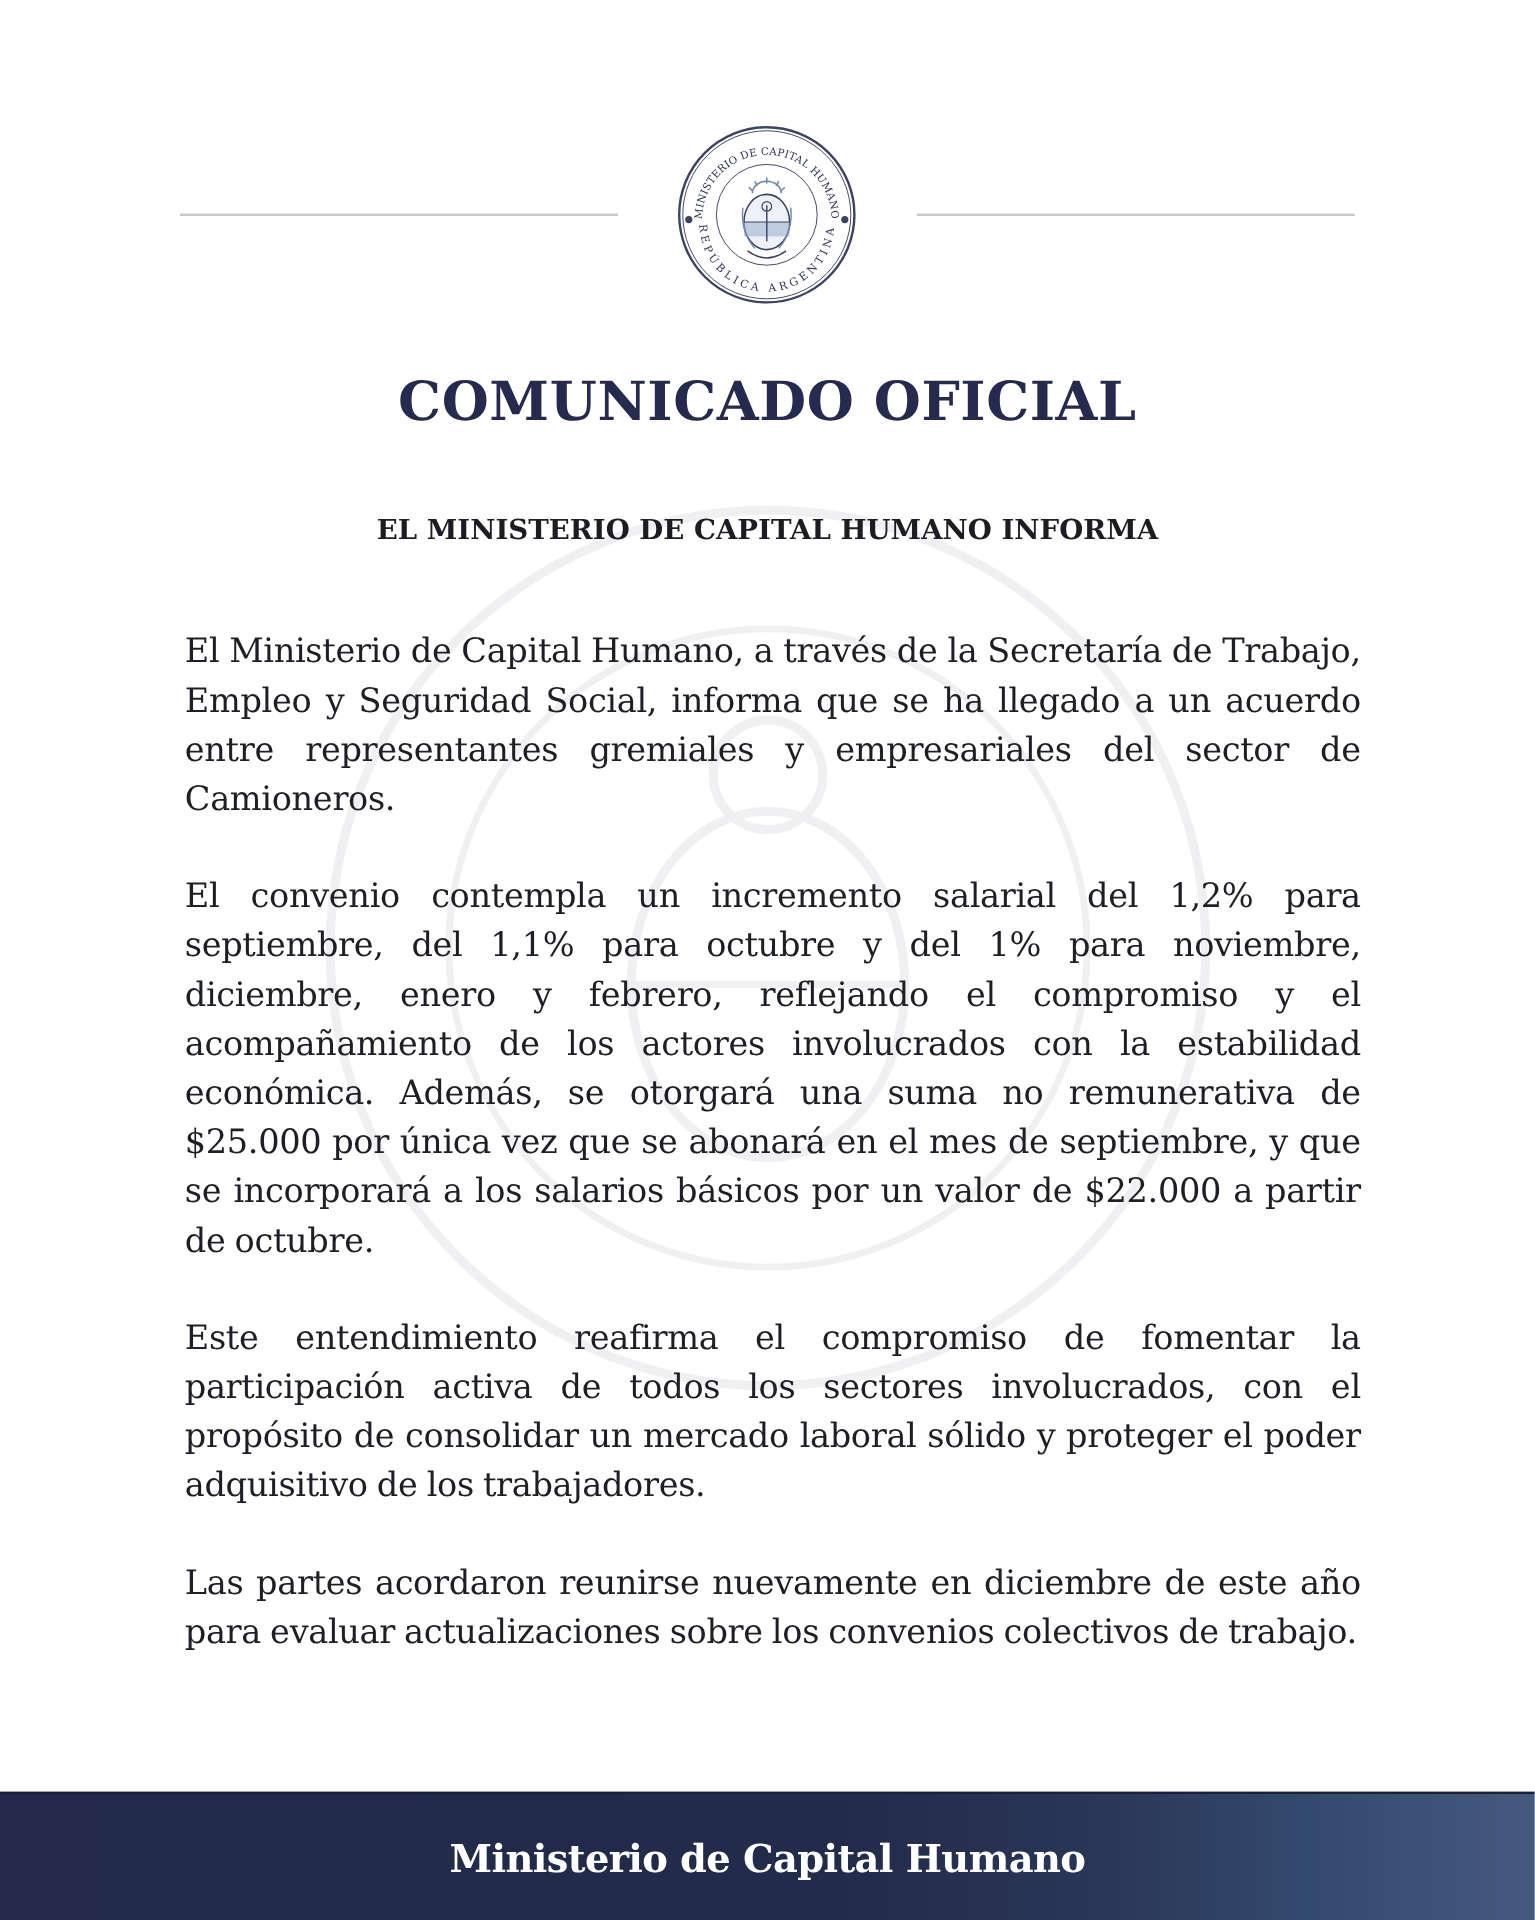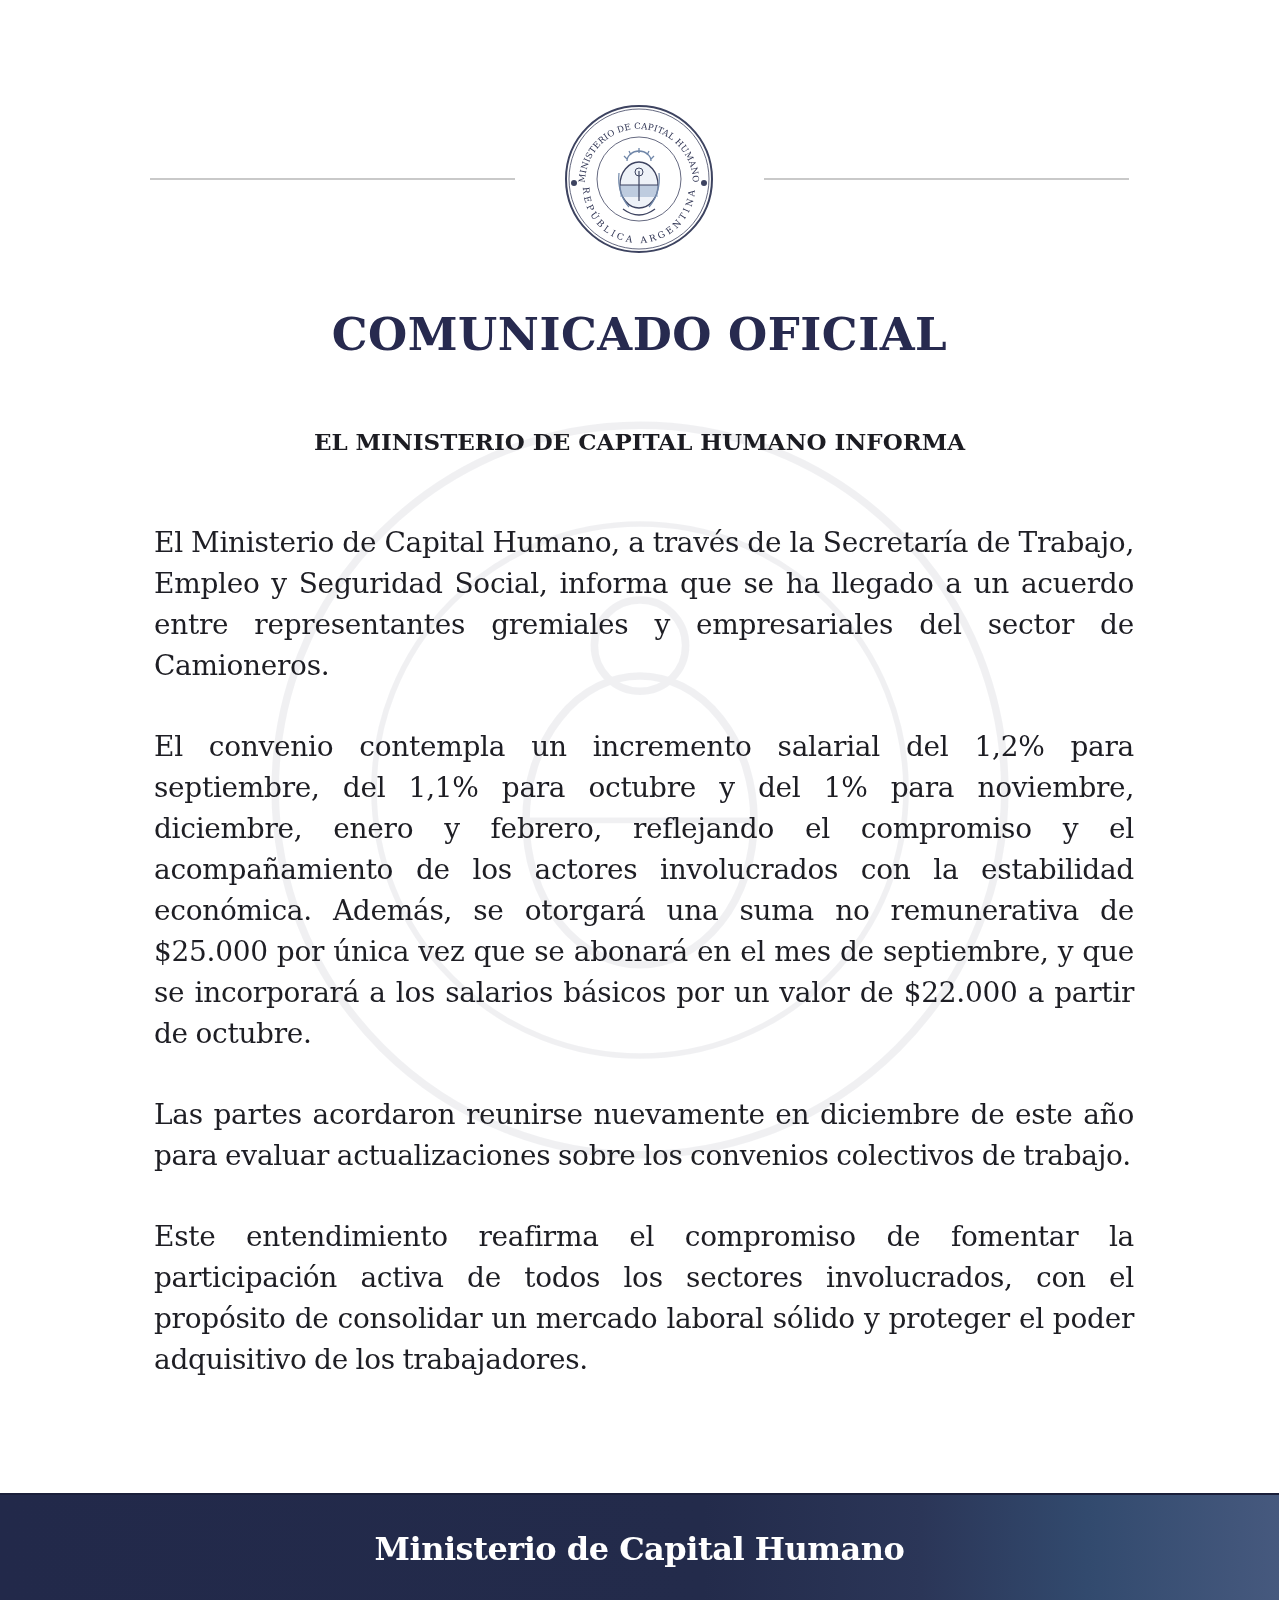--- a/index.html
+++ b/index.html
@@ -148,19 +148,19 @@
   <path d="M56 70 Q54 90 66 104" fill="none" stroke="#6f86a8" stroke-width="1.2"></path>
   <path d="M96 70 Q98 90 86 104" fill="none" stroke="#6f86a8" stroke-width="1.2"></path>
 </svg>
 
 <h1 class="title">COMUNICADO OFICIAL</h1>
 <h2 class="subtitle">EL MINISTERIO DE CAPITAL HUMANO INFORMA</h2>
 
 <div class="body-text">
   <p>El Ministerio de Capital Humano, a través de la Secretaría de Trabajo, Empleo y Seguridad Social, informa que se ha llegado a un acuerdo entre representantes gremiales y empresariales del sector de Camioneros.</p>
   <p>El convenio contempla un incremento salarial del 1,2% para septiembre, del 1,1% para octubre y del 1% para noviembre, diciembre, enero y febrero, reflejando el compromiso y el acompañamiento de los actores involucrados con la estabilidad económica. Además, se otorgará una suma no remunerativa de $25.000 por única vez que se abonará en el mes de septiembre, y que se incorporará a los salarios básicos por un valor de $22.000 a partir de octubre.</p>
+  <p>Este entendimiento reafirma el compromiso de fomentar la participación activa de todos los sectores involucrados, con el propósito de consolidar un mercado laboral sólido y proteger el poder adquisitivo de los trabajadores.</p>
   <p>Las partes acordaron reunirse nuevamente en diciembre de este año para evaluar actualizaciones sobre los convenios colectivos de trabajo.</p>
-  <p>Este entendimiento reafirma el compromiso de fomentar la participación activa de todos los sectores involucrados, con el propósito de consolidar un mercado laboral sólido y proteger el poder adquisitivo de los trabajadores.</p>
 </div>
 
 <div class="footer">
   <span class="footer-label">Ministerio de Capital Humano</span>
 </div>
 
 </body></html>

